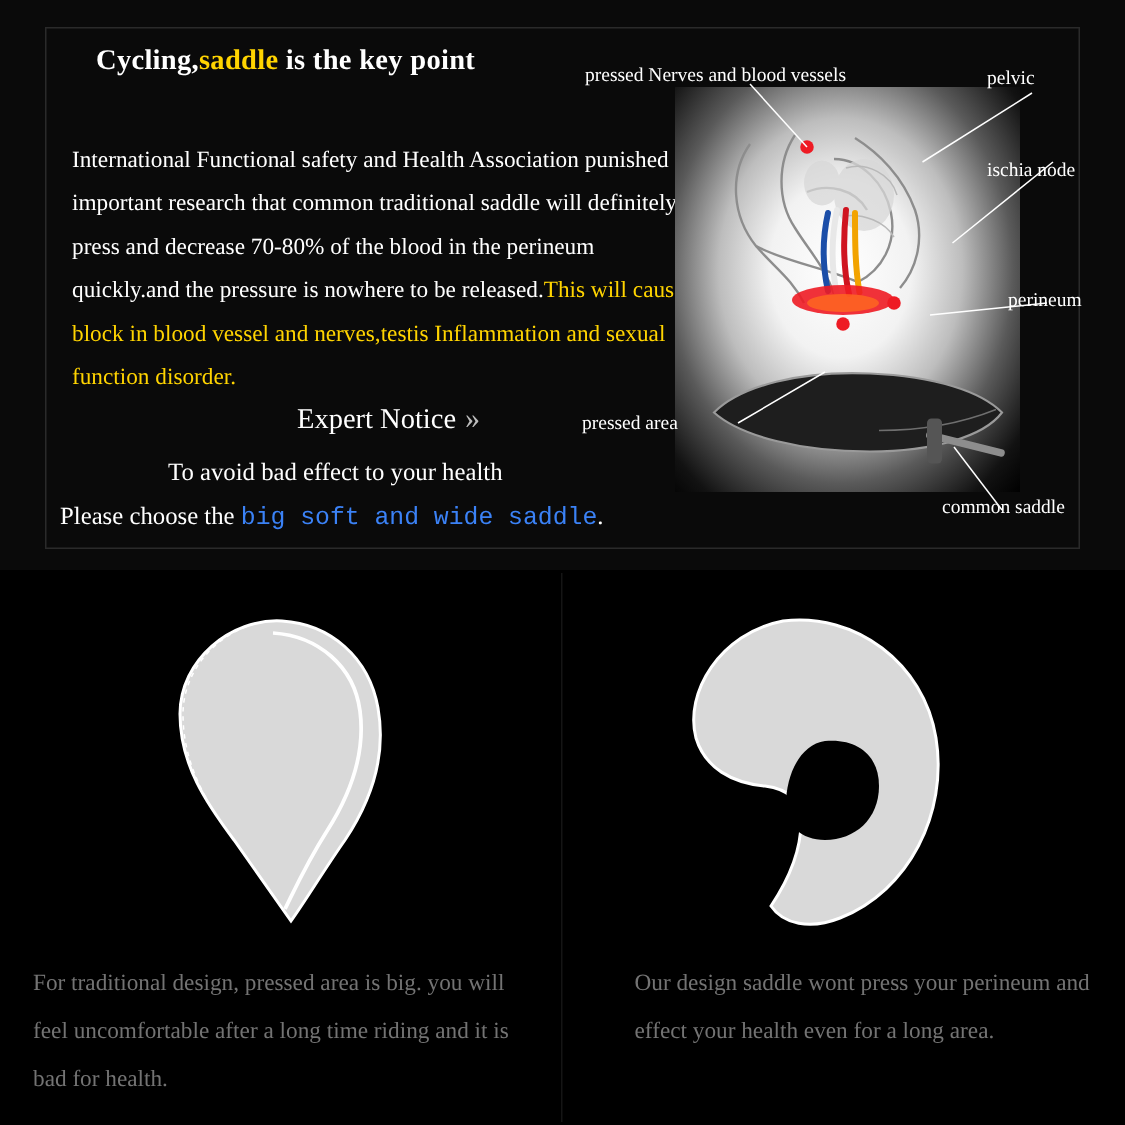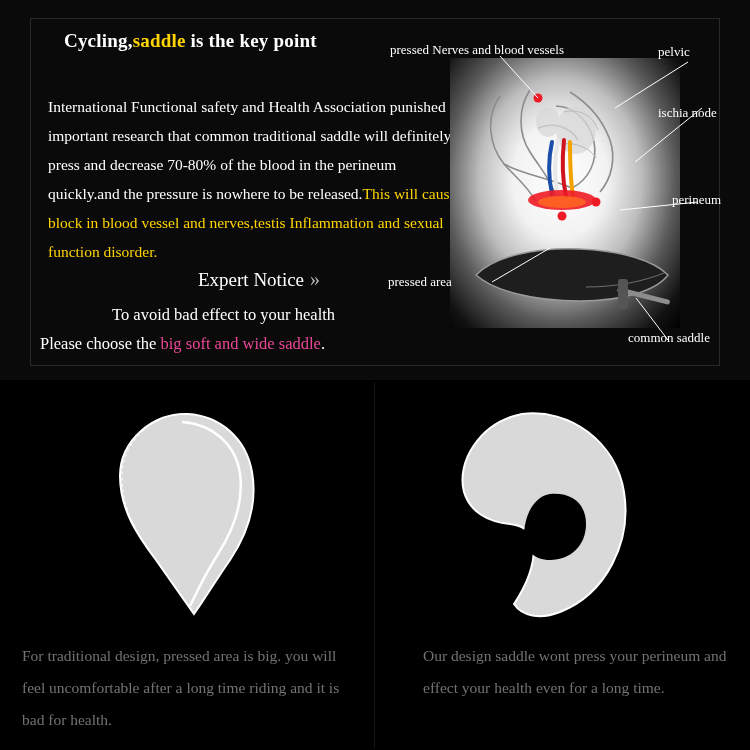--- a/index.html
+++ b/index.html
@@ -81,21 +81,21 @@
     color: #ffffff;
     white-space: nowrap;
   }
   .please {
     position: absolute;
     left: 40px; top: 334px;
     font-size: 16.5px;
     color: #ffffff;
     white-space: nowrap;
   }
-  .please .yellow { color: #ec4899; }
+  .please .yellow { color: #3b82f6; font-family: Liberation Mono, monospace; }
 
   
   .anatomy {
     position: absolute;
     left: 440px; top: 30px;
     width: 300px; height: 340px;
   }
   .glow {
     position: absolute;
     left: 10px; top: 28px;
@@ -264,17 +264,17 @@
         <path d="M118 6 C86 4 52 32 52 68 C52 102 68 128 86 152 C100 172 114 192 124 206" fill="none" stroke="#ffffff" stroke-width="1" stroke-dasharray="3 3"></path>
       </svg>
       <div class="caption">For traditional design, pressed area is big. you will feel uncomfortable after a long time riding and it is bad for health.</div>
     </div>
 
     <div class="col right">
       <svg class="sad2" viewBox="0 0 230 215">
         <path d="M92 6 C140 0 186 34 194 84 C202 134 176 186 130 204 C110 212 92 208 84 196 C96 178 104 160 104 140 C104 126 96 118 80 116 C58 114 40 104 34 84 C26 54 50 14 92 6 Z" fill="#d9d9d9" stroke="#ffffff" stroke-width="2"></path>
         <path d="M120 86 C142 84 156 96 156 116 C156 138 140 152 120 152 C104 152 94 142 94 128 C94 108 104 88 120 86 Z" fill="#000000"></path>
       </svg>
-      <div class="caption">Our design saddle wont press your perineum and effect your health even for a long time.</div>
+      <div class="caption">Our design saddle wont press your perineum and effect your health even for a long area.</div>
     </div>
   </div>
 
 </div>
 
 </body></html>

